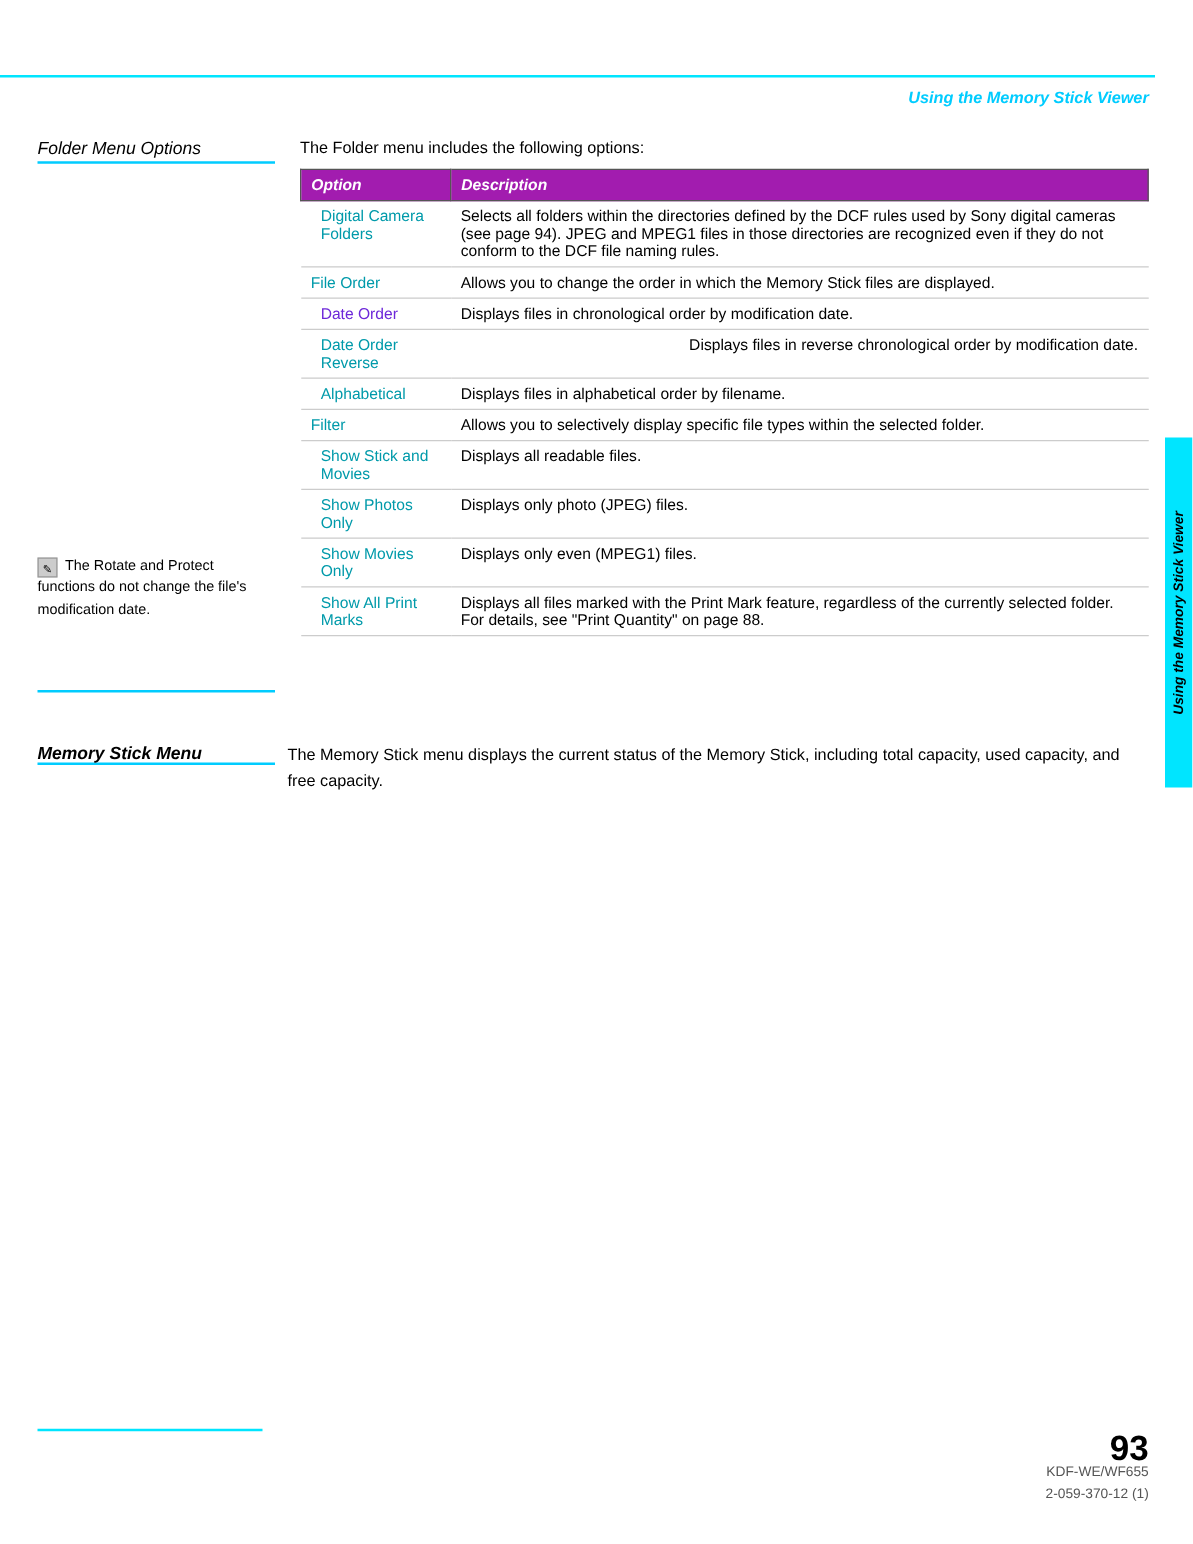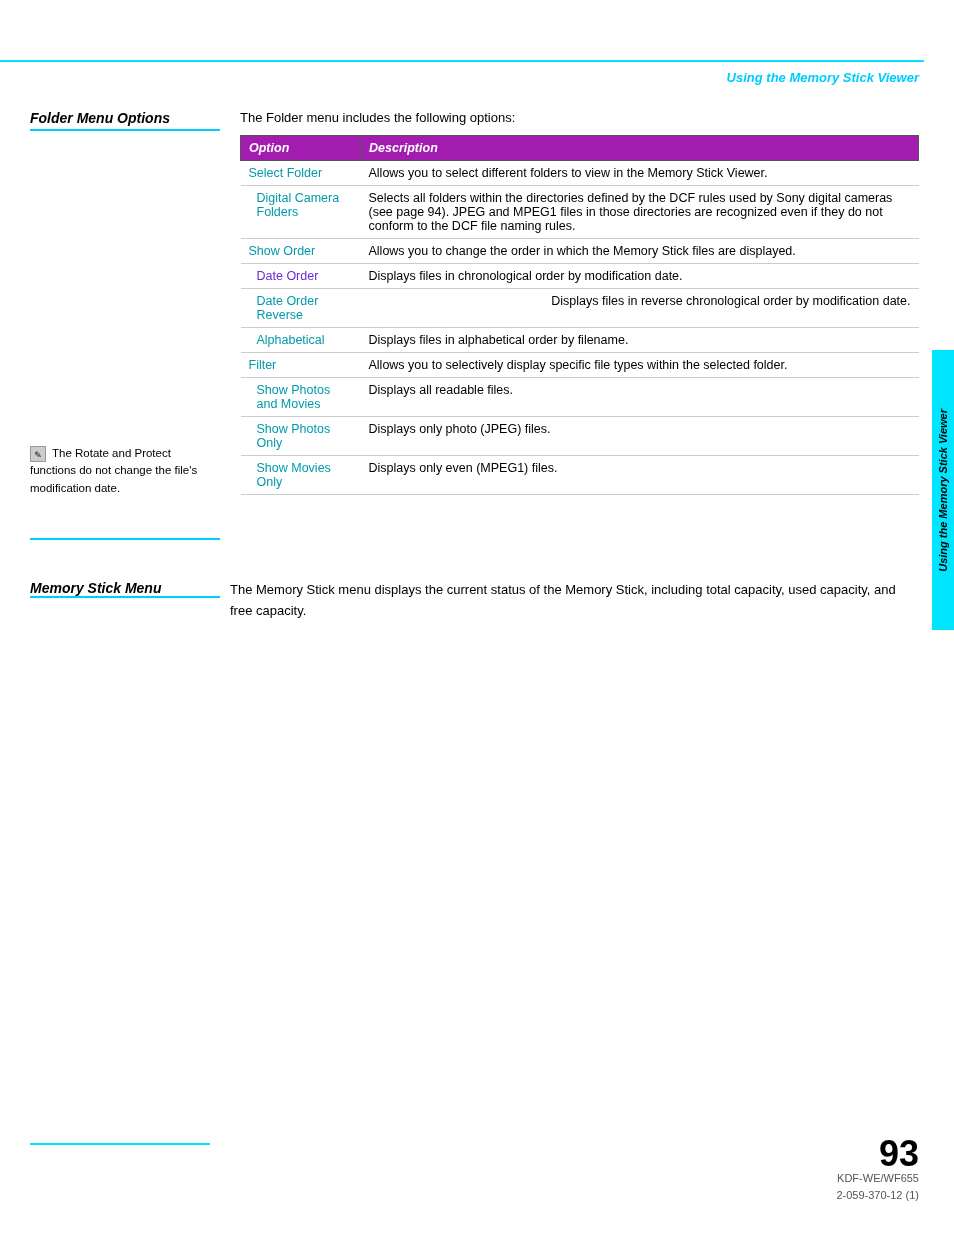--- a/index.html
+++ b/index.html
@@ -67,21 +67,21 @@
     }
 
     
     .section-label {
       position: absolute;
       left: 0;
       width: 200px;
     }
 
     .section-title {
-      font-weight: bold;
+      font-weight: normal;
       font-style: italic;
       font-size: 14px;
       border-bottom: 2px solid #00ccff;
       padding-bottom: 3px;
       margin-bottom: 16px;
       width: 190px;
     }
 
     
     .note-box {
@@ -157,21 +157,21 @@
     .second-section {
       margin-top: 40px;
       position: relative;
     }
 
     
     .page-number {
       position: absolute;
       bottom: 60px;
       right: 35px;
-      font-size: 36px;
+      font-size: 28px;
       font-weight: bold;
       color: #000;
     }
 
     .footer-text {
       position: absolute;
       bottom: 30px;
       right: 35px;
       font-size: 11px;
       color: #555;
@@ -216,59 +216,59 @@
     <p class="intro-text">The Folder menu includes the following options:</p>
 
     <table class="options-table">
       <thead>
         <tr>
           <th>Option</th>
           <th>Description</th>
         </tr>
       </thead>
       <tbody id="table-body">
-      <tr>
-            <td style="color: rgb(0, 154, 170); width: 120px; vertical-align: top; padding-top: 5px; padding-bottom: 5px;">Select Folder</td>
-            <td style="vertical-align: top; padding-top: 5px; padding-bottom: 5px;">Allows you to select different folders to view in the Memory Stick Viewer.</td>
-          </tr>
           <tr class="sub-option-row">
             <td style="color: rgb(0, 154, 170); width: 120px; vertical-align: top; padding-top: 5px; padding-bottom: 5px; padding-left: 16px;">Digital Camera Folders</td>
             <td style="vertical-align: top; padding-top: 5px; padding-bottom: 5px;">Selects all folders within the directories defined by the DCF rules used by Sony digital cameras (see page 94). JPEG and MPEG1 files in those directories are recognized even if they do not conform to the DCF file naming rules.</td>
           </tr>
           <tr>
-            <td style="color: rgb(0, 154, 170); width: 120px; vertical-align: top; padding-top: 5px; padding-bottom: 5px;">Show Order</td>
+            <td style="color: rgb(0, 154, 170); width: 120px; vertical-align: top; padding-top: 5px; padding-bottom: 5px;">File Order</td>
             <td style="vertical-align: top; padding-top: 5px; padding-bottom: 5px;">Allows you to change the order in which the Memory Stick files are displayed.</td>
           </tr>
           <tr class="sub-option-row">
             <td style="color: #6d28d9; width: 120px; vertical-align: top; padding-top: 5px; padding-bottom: 5px; padding-left: 16px;">Date Order</td>
             <td style="vertical-align: top; padding-top: 5px; padding-bottom: 5px;">Displays files in chronological order by modification date.</td>
           </tr>
           <tr class="sub-option-row">
             <td style="color: rgb(0, 154, 170); width: 120px; vertical-align: top; padding-top: 5px; padding-bottom: 5px; padding-left: 16px;">Date Order Reverse</td>
             <td style="vertical-align: top; padding-top: 5px; padding-bottom: 5px; text-align: right;">Displays files in reverse chronological order by modification date.</td>
           </tr>
           <tr class="sub-option-row">
             <td style="color: rgb(0, 154, 170); width: 120px; vertical-align: top; padding-top: 5px; padding-bottom: 5px; padding-left: 16px;">Alphabetical</td>
             <td style="vertical-align: top; padding-top: 5px; padding-bottom: 5px;">Displays files in alphabetical order by filename.</td>
           </tr>
           <tr>
             <td style="color: rgb(0, 154, 170); width: 120px; vertical-align: top; padding-top: 5px; padding-bottom: 5px;">Filter</td>
             <td style="vertical-align: top; padding-top: 5px; padding-bottom: 5px;">Allows you to selectively display specific file types within the selected folder.</td>
           </tr>
           <tr class="sub-option-row">
-            <td style="color: rgb(0, 154, 170); width: 120px; vertical-align: top; padding-top: 5px; padding-bottom: 5px; padding-left: 16px;">Show Photos and Movies</td>
+            <td style="color: rgb(0, 154, 170); width: 120px; vertical-align: top; padding-top: 5px; padding-bottom: 5px; padding-left: 16px;">Show Stick and Movies</td>
             <td style="vertical-align: top; padding-top: 5px; padding-bottom: 5px;">Displays all readable files.</td>
           </tr>
           <tr class="sub-option-row">
             <td style="color: rgb(0, 154, 170); width: 120px; vertical-align: top; padding-top: 5px; padding-bottom: 5px; padding-left: 16px;">Show Photos Only</td>
             <td style="vertical-align: top; padding-top: 5px; padding-bottom: 5px;">Displays only photo (JPEG) files.</td>
           </tr>
           <tr class="sub-option-row">
             <td style="color: rgb(0, 154, 170); width: 120px; vertical-align: top; padding-top: 5px; padding-bottom: 5px; padding-left: 16px;">Show Movies Only</td>
             <td style="vertical-align: top; padding-top: 5px; padding-bottom: 5px;">Displays only even (MPEG1) files.</td>
+          </tr>
+          <tr class="sub-option-row">
+            <td style="color: rgb(0, 154, 170); width: 120px; vertical-align: top; padding-top: 5px; padding-bottom: 5px; padding-left: 16px;">Show All Print Marks</td>
+            <td style="vertical-align: top; padding-top: 5px; padding-bottom: 5px;">Displays all files marked with the Print Mark feature, regardless of the currently selected folder. For details, see "Print Quantity" on page 88.</td>
           </tr>
         </tbody>
     </table>
 
     <div class="second-section">
       <div class="section-title" style="width:190px; margin-left:-210px; position:relative;">
         
       </div>
     </div>
 

